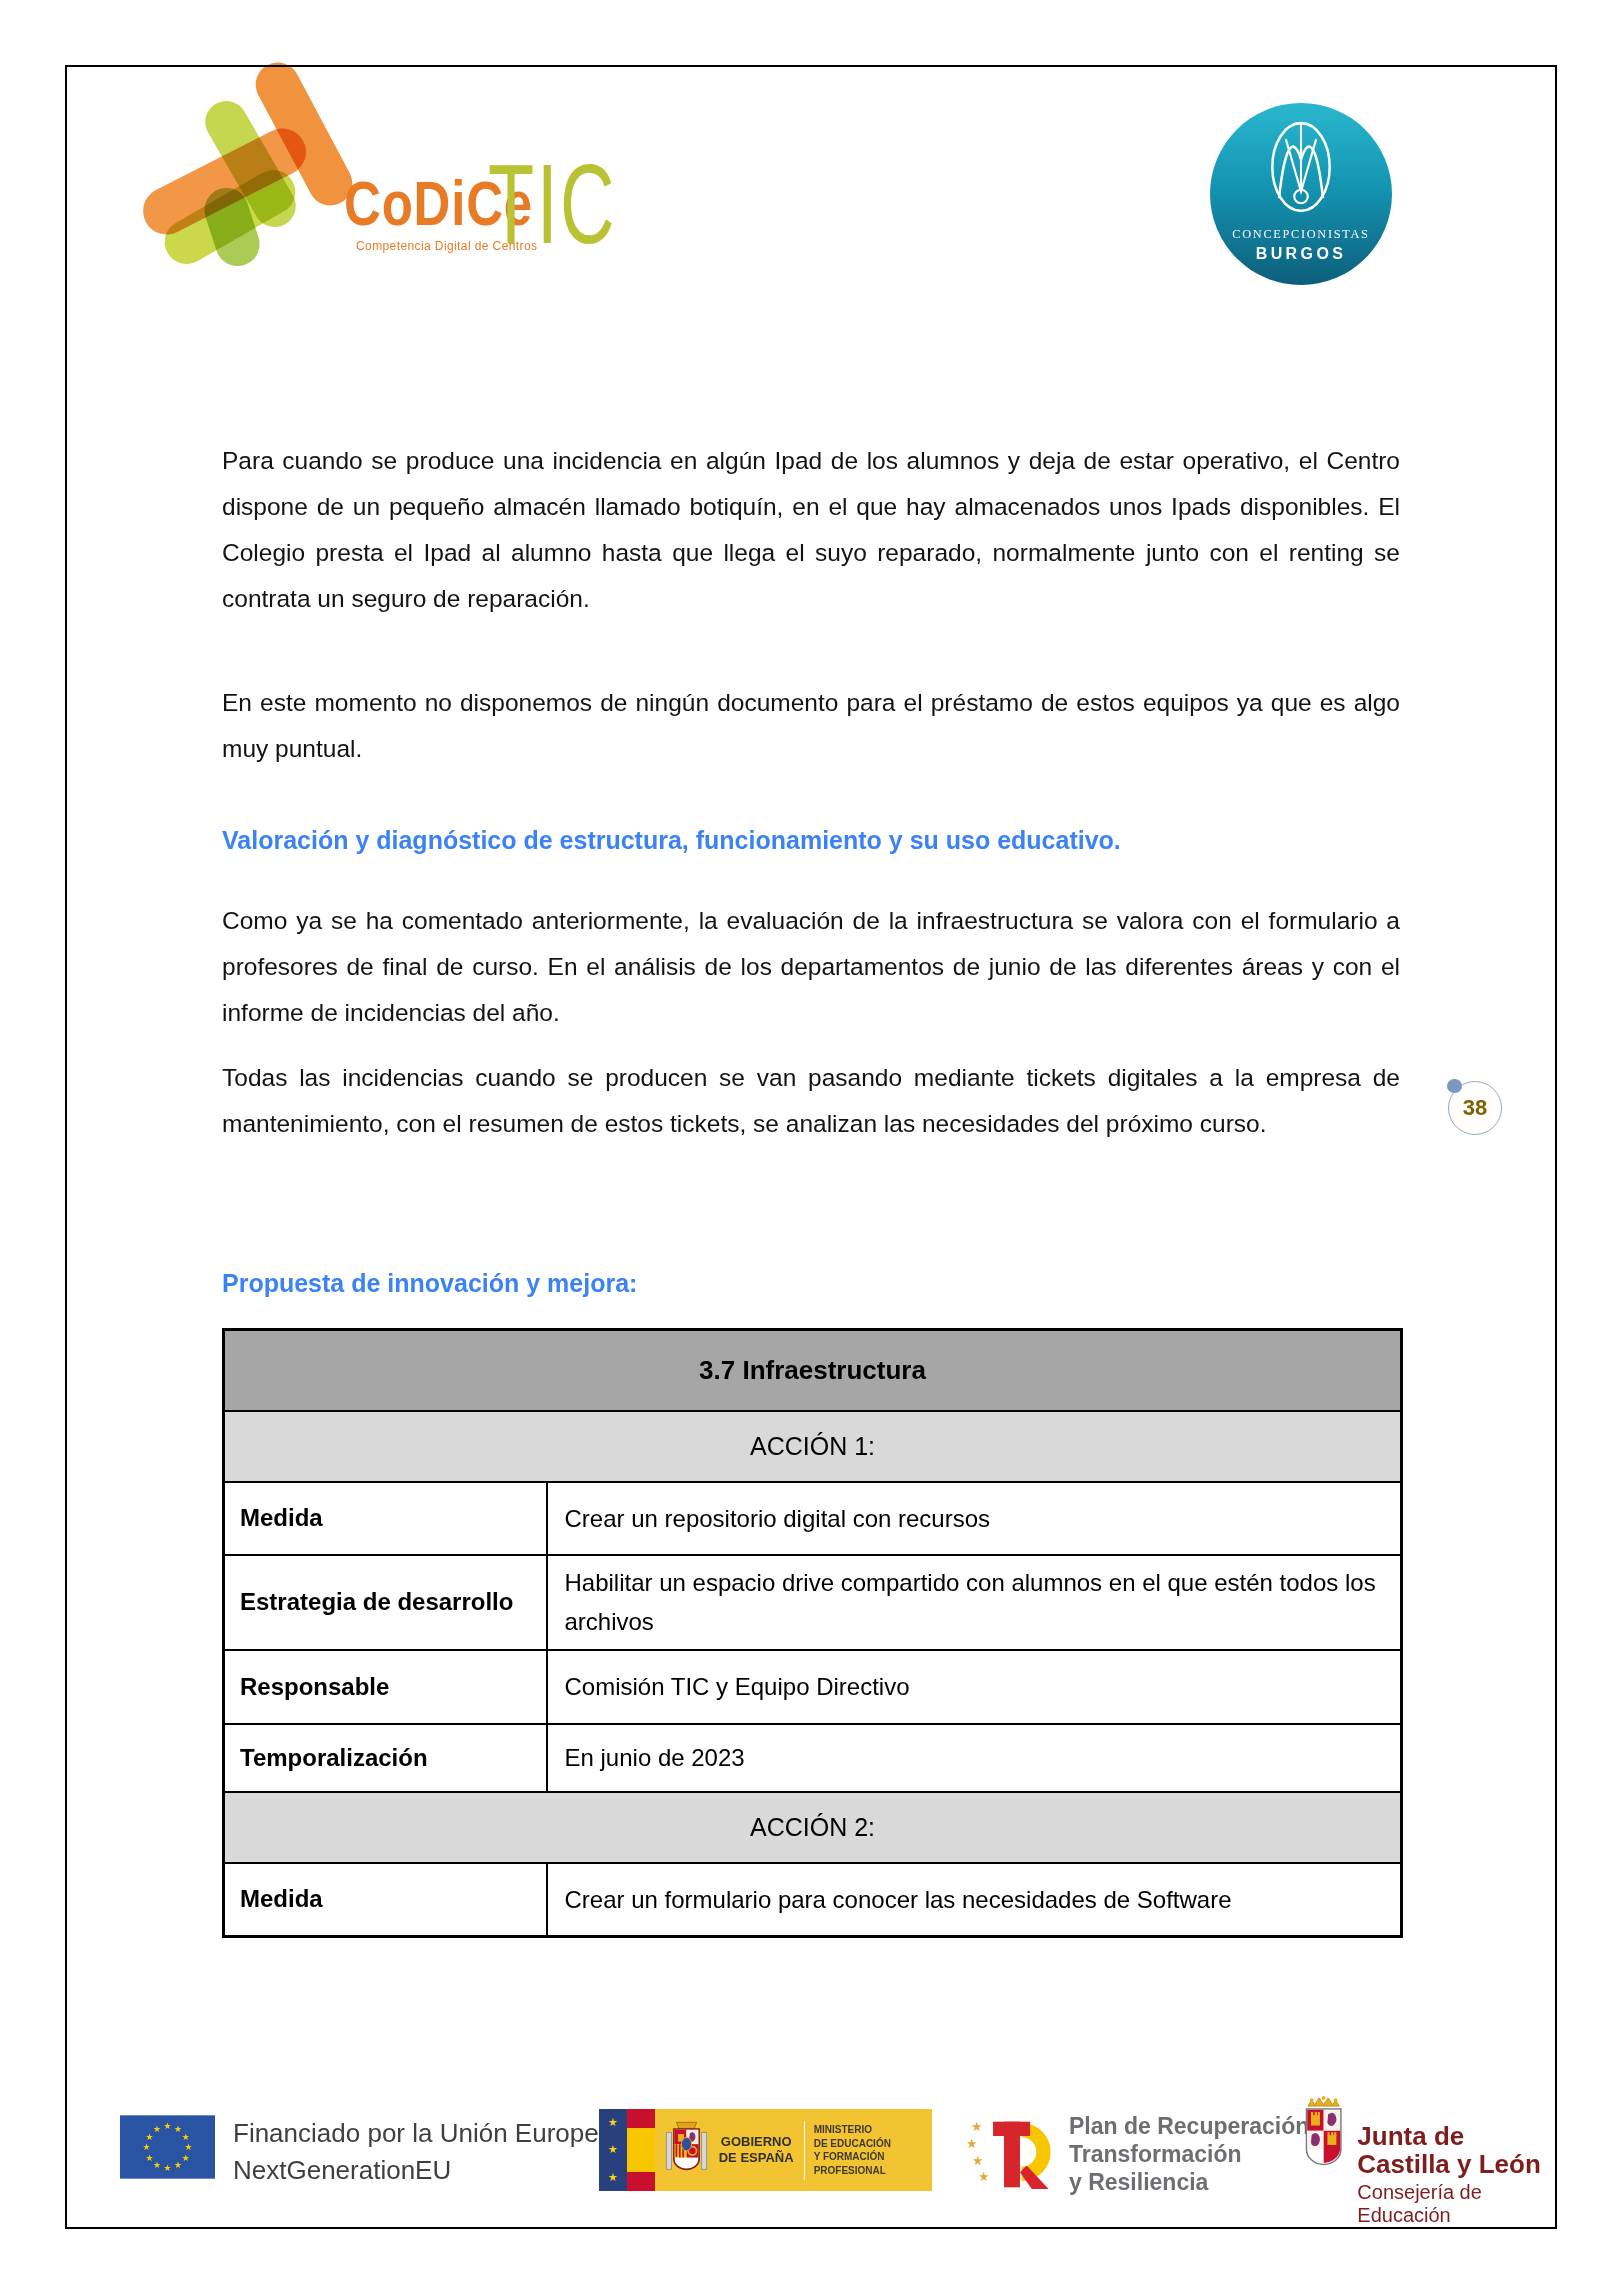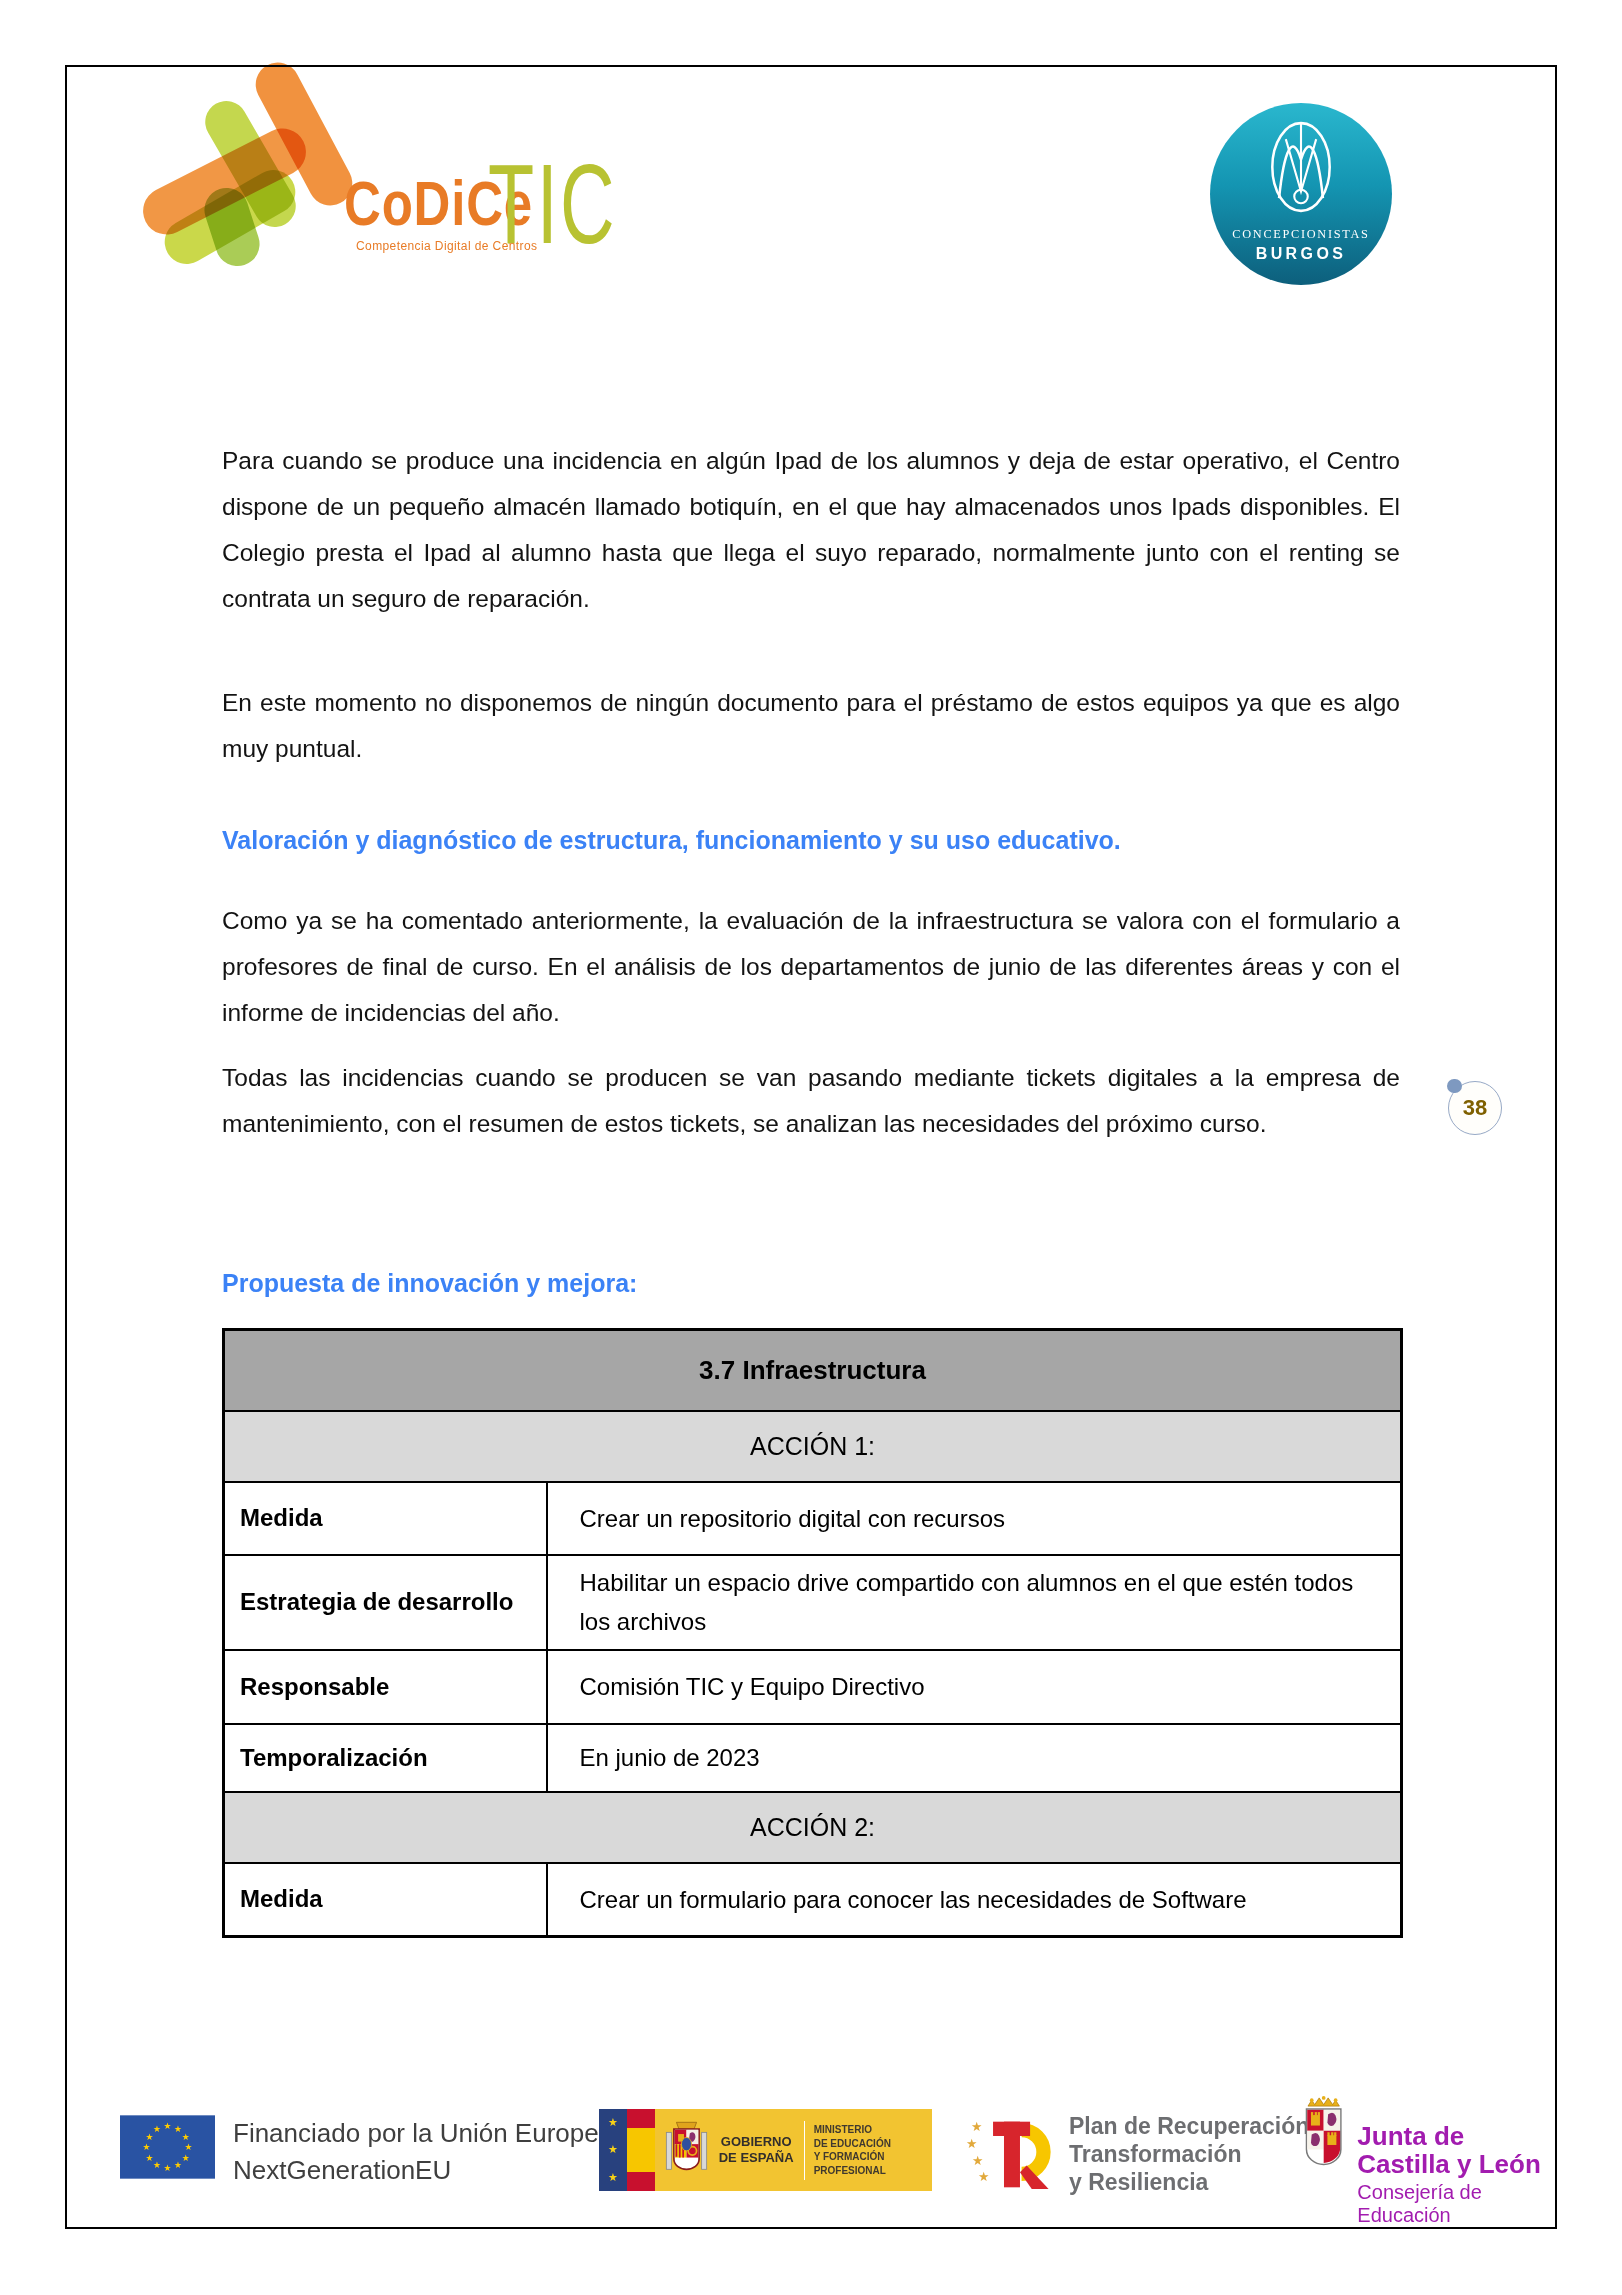--- a/index.html
+++ b/index.html
@@ -37,42 +37,42 @@
   .badge-num { font-size:22px; font-weight:bold; color:#7f6000; }
   .badge-dot { position:absolute; left:-1.7px; top:-3.4px; width:14.4px; height:14.4px; border-radius:50%; background:#7e99c0; }
 
   
   table.plan { position:absolute; left:155px; top:1261px; width:1178px; border-collapse:collapse; table-layout:fixed; }
   table.plan td { border:2.5px solid #000; }
   table.plan { border:3.4px solid #000; }
   td.tbl-title { background:#a6a6a6; text-align:center; font-weight:bold; font-size:26px; height:81px; color:#000; }
   td.tbl-section { background:#d9d9d9; text-align:center; font-weight:normal; font-size:25px; height:71px; color:#000; }
   td.lbl { font-weight:bold; font-size:24px; padding-left:15px; color:#000; }
-  td.val { font-size:24px; padding-left:32px; padding-right:12px; color:#000; line-height:39px; }
+  td.val { font-size:24px; padding-left:17px; padding-right:12px; color:#000; line-height:39px; }
   col.c1 { width:323px; } col.c2 { width:855px; }
 
   
   .fgroup { position:absolute; display:flex; align-items:center; }
   .eu-flag { left:53px; top:2047px; }
   .eu-text { position:absolute; left:166px; top:2048px; font-size:26px; color:#3f3f3f; line-height:37px; }
   .gov { position:absolute; left:532px; top:2042px; width:333px; height:82px; background:#f2c431; display:flex; align-items:center; }
   .gov-flag { width:56px; height:82px; display:flex; flex:none; }
   .gov-flag .blue { width:28px; background:#28417e; display:flex; flex-direction:column; justify-content:space-around; align-items:center; color:#f7d117; font-size:11px; }
   .gov-flag .spain { width:28px; display:flex; flex-direction:column; }
   .gov-flag .spain .r { flex:1; background:#c8102e; } .gov-flag .spain .y { flex:2.4; background:#f7c600; }
   .gov-arms { margin:0 6.8px 0 8.4px; flex:none; }
   .gov-title { font-weight:bold; font-size:13px; color:#332f2c; line-height:16px; width:78px; flex:none;text-align:center; }
   .gov-div { width:1.7px; height:59px; background:#fff; margin:0 8.4px; flex:none; }
   .gov-min { font-size:10px; font-weight:bold; color:#40392f; line-height:13.5px; }
   .tr-logo { left:899px; top:2045px; }
   .tr-stars { position:relative; width:22px; height:73px; flex:none; }
   .tr-stars span { position:absolute; color:#e2a93b; font-size:12.7px; }
   .tr-text { font-size:23px; font-weight:bold; color:#6d6e71; line-height:28px; margin-left:12px; }
   .junta { left:1235px; top:2023px; align-items:flex-start; }
-  .junta-text { margin-left:12px; margin-top:32px; color:#a21caf; }
+  .junta-text { margin-left:12px; margin-top:32px; color:#7f1d1d; }
   .junta-l1 { font-weight:bold; font-size:26px; line-height:28px; }
   .junta-l3 { font-size:20px; margin-top:3.4px; }
 </style>
 </head>
 <body>
 
 <div class="canvas">
   <div class="frame">
 
     <div class="codice-logo">

